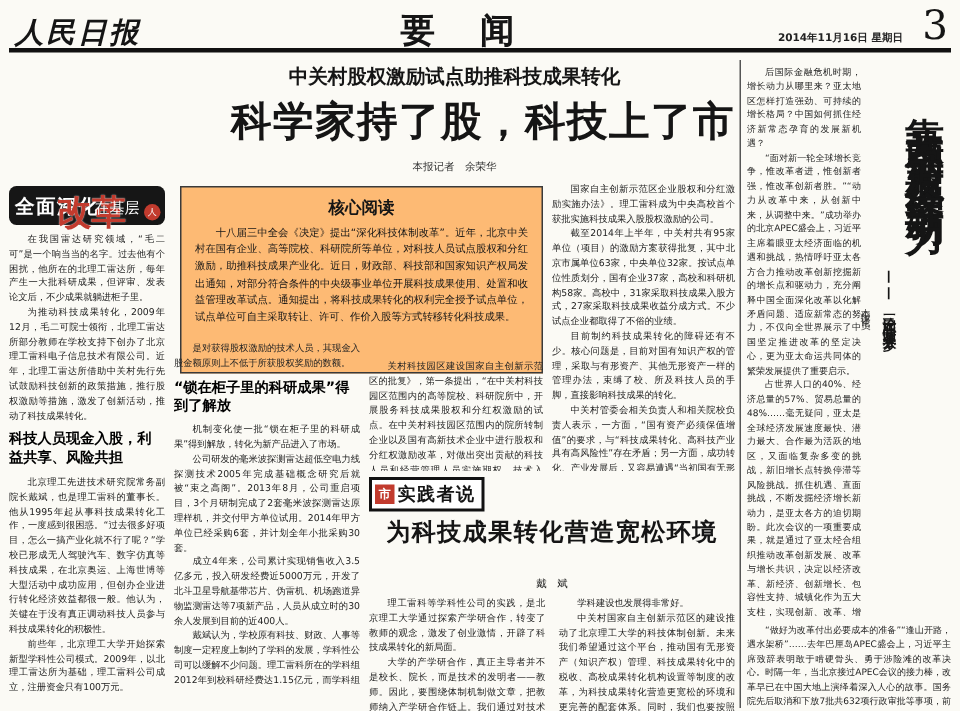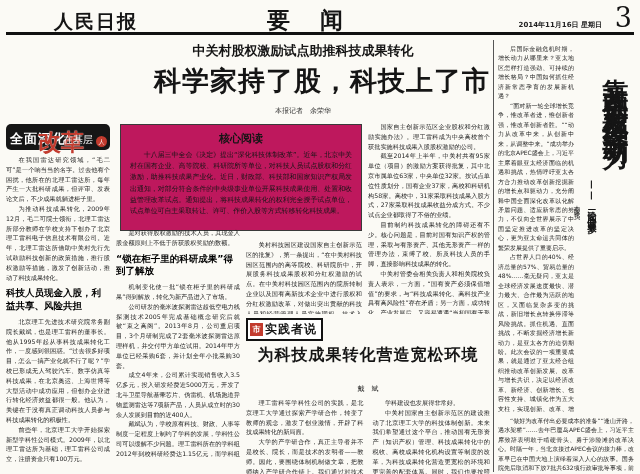--- a/index.html
+++ b/index.html
@@ -4,41 +4,41 @@
 <style>
   * { margin:0; padding:0; box-sizing:border-box; }
   html,body { background:#9a9a9a; }
   .page {
     position:relative; width:640px; height:474px; margin:0 auto;
     background:#fbfaf5; color:#151515; overflow:hidden;
     font-family:"DejaVu Sans", sans-serif;
   }
   
   .header { position:absolute; left:6px; right:6px; top:4px; height:31px; border-bottom:3px solid #111; }
-  .masthead { position:absolute; left:4px; top:5px; font-family:"DejaVu Serif", serif; font-weight:bold; font-size:19px; letter-spacing:2px;margin-left:44px; }
+  .masthead { position:absolute; left:4px; top:5px; font-family:"DejaVu Serif", serif; font-style:italic; font-weight:bold; font-size:19px; letter-spacing:2px; }
   .section-title { position:absolute; left:50%; top:1px; transform:translateX(-50%); font-size:23px; font-weight:bold; letter-spacing:30px; margin-right:-30px; white-space:nowrap; }
   .page-date { position:absolute; right:32px; top:16px; font-size:7px; font-weight:bold; color:#222;text-align:center; }
   .page-num { position:absolute; right:2px; top:-2px; font-size:27px; font-family:"DejaVu Serif", serif; }
   
   .bodytext { font-size:6.2px; line-height:1.58; text-align:justify; color:#232323; }
   .bodytext p { text-indent:2em; }
   .col-subhead { font-size:9.5px; font-weight:bold; line-height:1.35; text-align:left; text-indent:0; margin:5px 0 4px; color:#000; }
   
   .sidebar { position:absolute; left:6px; top:124px; width:104px; height:348px; overflow:hidden; }
   .badge { position:relative; width:104px; height:26px; background:#161616; border-radius:5px; margin-bottom:5px; }
   .badge-l1 { position:absolute; left:4px; top:5px; color:#fff; font-size:13px; font-weight:bold; letter-spacing:1px; }
   .badge-reform { position:absolute; right:26px; top:0px; color:var(--accent,#c23b2e); font-size:23px; font-weight:900; text-shadow:0 0 1px #fff; }
   .badge-l2 { position:absolute; right:17px; bottom:2px; color:#fff; font-size:10px; font-weight:normal;margin-top:36px; }
   .badge-emblem { position:absolute; right:3px; bottom:3px; width:11px; height:11px; border-radius:50%; background:var(--accent,#c23b2e); color:#fff; font-size:6px; line-height:11px; text-align:center; }
   
   .article-head { position:absolute; left:116px; top:40px; width:374px; height:80px; text-align:center; }
   .kicker { font-size:13px; font-weight:bold; margin-top:2px; }
   .headline { font-size:27px; font-weight:900; letter-spacing:1px; margin-top:3px; white-space:nowrap;text-align:right; }
   .byline { font-size:7px; margin-top:7px; color:#333; }
-  .core-box { position:absolute; left:120px; top:124px; width:242px; height:107px; border:1px solid #3a3a3a; padding:6px 9px; background:#be185d; }
+  .core-box { position:absolute; left:120px; top:124px; width:242px; height:125px; border:1px solid #3a3a3a; padding:6px 9px; background:#fdba74; }
   .core-title { text-align:center; font-size:11px; font-weight:bold; margin-bottom:4px; }
   .core-text { font-size:6.9px; line-height:1.62; text-align:justify; text-indent:2em; }
   .col2 { position:absolute; left:116px; top:228px; width:124px; height:231px; overflow:hidden; }
   .col3 { position:absolute; left:246px; top:240px; width:116px; height:74px; overflow:hidden; }
   .col4 { position:absolute; left:368px; top:122px; width:122px; height:192px; overflow:hidden; }
   
   .practitioner { position:absolute; left:246px; top:317px; width:244px; height:155px; }
   .prac-logo { display:inline-flex; align-items:center; gap:2px; border:2px solid #111; padding:1px 4px 1px 2px; background:#fff; }
   .prac-icon { width:13px; height:13px; background:var(--accent,#c23b2e); color:#fff; font-size:8px; font-weight:bold; display:flex; align-items:center; justify-content:center; }
   .prac-logo-text { font-size:12px; font-weight:900; letter-spacing:1px; }

